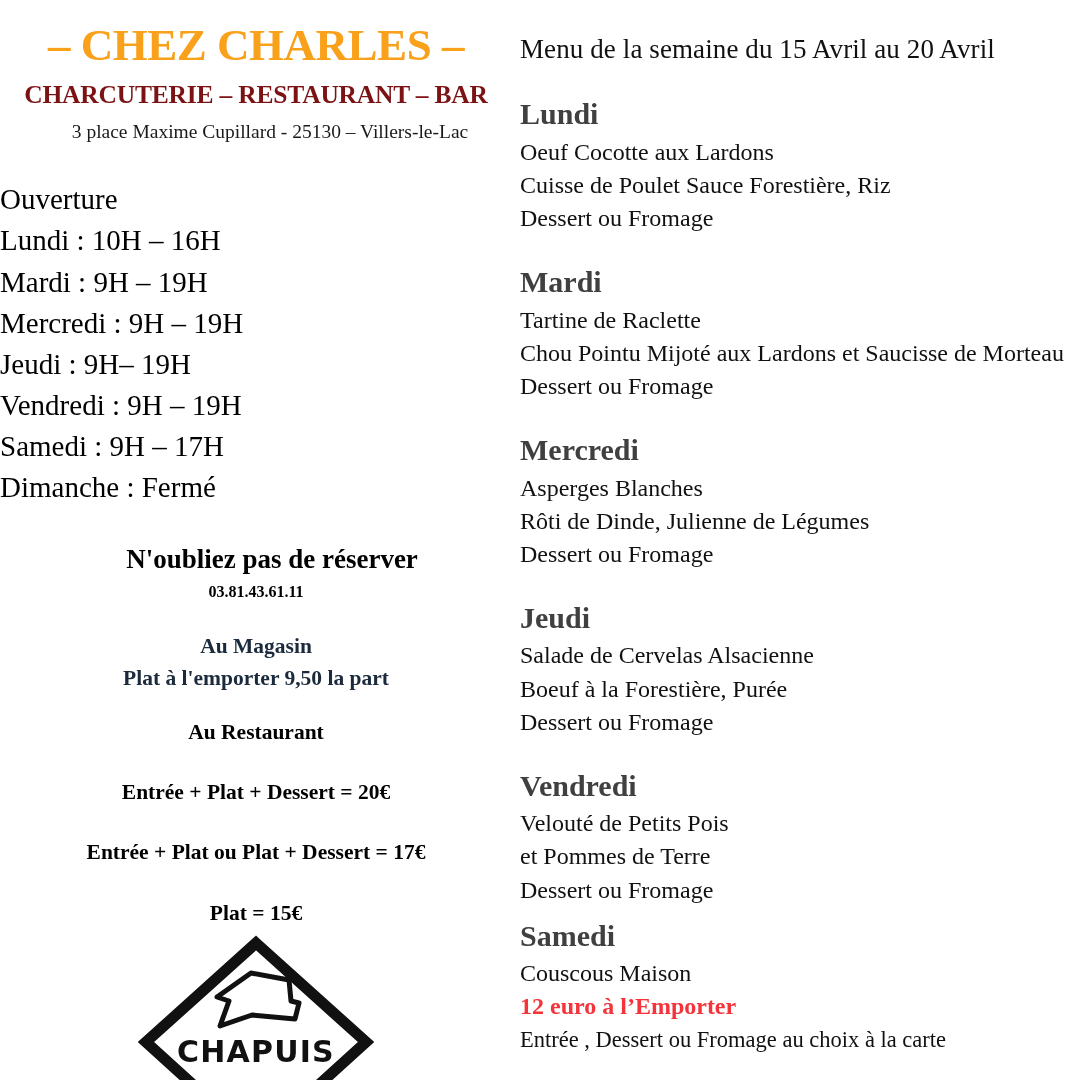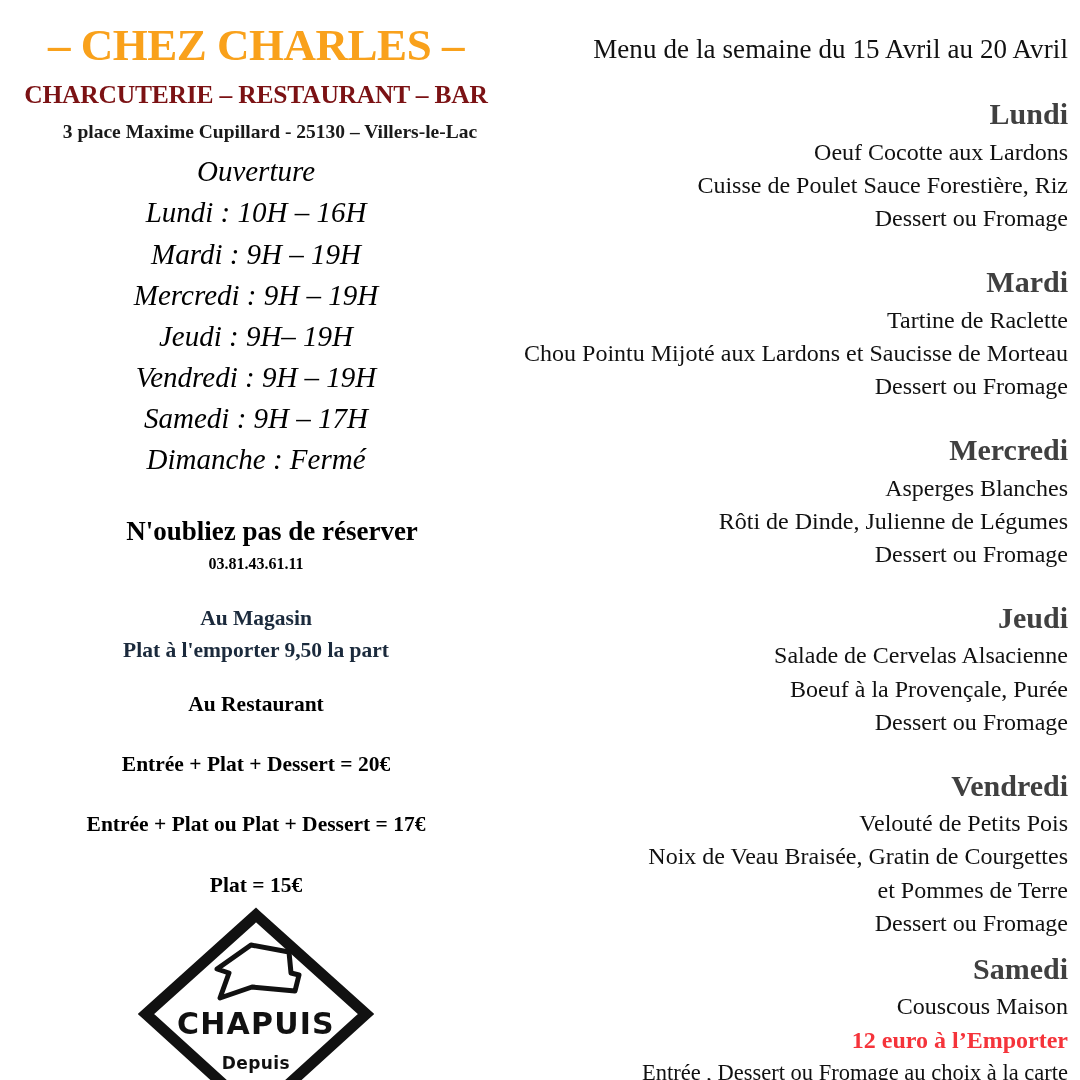--- a/index.html
+++ b/index.html
@@ -53,29 +53,27 @@
     margin: 11px 0 0 0;
     letter-spacing: -0.2px;
     white-space: nowrap;
   }
 
   .brand-address {
     text-align: center;
     font-size: 19.5px;
     color: #1a1a1a;
     margin: 11px 0 0 0;
-    font-weight: bold;
+    font-weight: normal;
     white-space: nowrap;
     padding-left: 28px;
   }
 
   .hours-block {
-    margin-top: 8px;
-    text-align: center;
-    font-style: italic;
+    margin-top: 36px;
   }
   .hours-heading {
     font-size: 29px;
     line-height: 1.42;
     color: #000;
   }
   .hours-line {
     font-size: 29px;
     line-height: 1.42;
     color: #000;
@@ -167,21 +165,21 @@
     letter-spacing: 0.6px;
     fill: #111;
   }
 
   
   .right-col {
     width: 568px;
     flex: 0 0 568px;
     box-sizing: border-box;
     padding: 0 12px 0 8px;
-    text-align: right;
+    text-align: left;
   }
 
   .menu-week-title {
     font-size: 27px;
     color: #111;
     margin-top: 32px;
     line-height: 1.3;
     white-space: nowrap;
     letter-spacing: 0.1px;
   }
@@ -289,28 +287,27 @@
     <div class="day-group">
       <div class="day-name">Mercredi</div>
       <div class="day-dish">Asperges Blanches</div>
       <div class="day-dish">Rôti de Dinde, Julienne de Légumes</div>
       <div class="day-dish">Dessert ou Fromage</div>
     </div>
 
     <div class="day-group">
       <div class="day-name">Jeudi</div>
       <div class="day-dish">Salade de Cervelas Alsacienne</div>
-      <div class="day-dish">Boeuf à la Provençale, Purée</div>
+      <div class="day-dish">Boeuf à la Forestière, Purée</div>
       <div class="day-dish">Dessert ou Fromage</div>
     </div>
 
     <div class="day-group">
       <div class="day-name">Vendredi</div>
       <div class="day-dish">Velouté de Petits Pois</div>
-      <div class="day-dish">Noix de Veau Braisée, Gratin de Courgettes</div>
       <div class="day-dish">et Pommes de Terre</div>
       <div class="day-dish">Dessert ou Fromage</div>
     </div>
 
     <div class="day-group tight">
       <div class="day-name">Samedi</div>
       <div class="day-dish">Couscous Maison</div>
       <div class="day-dish highlight-red">12 euro à l’Emporter</div>
       <div class="day-note">Entrée , Dessert ou Fromage au choix à la carte</div>
     </div>

